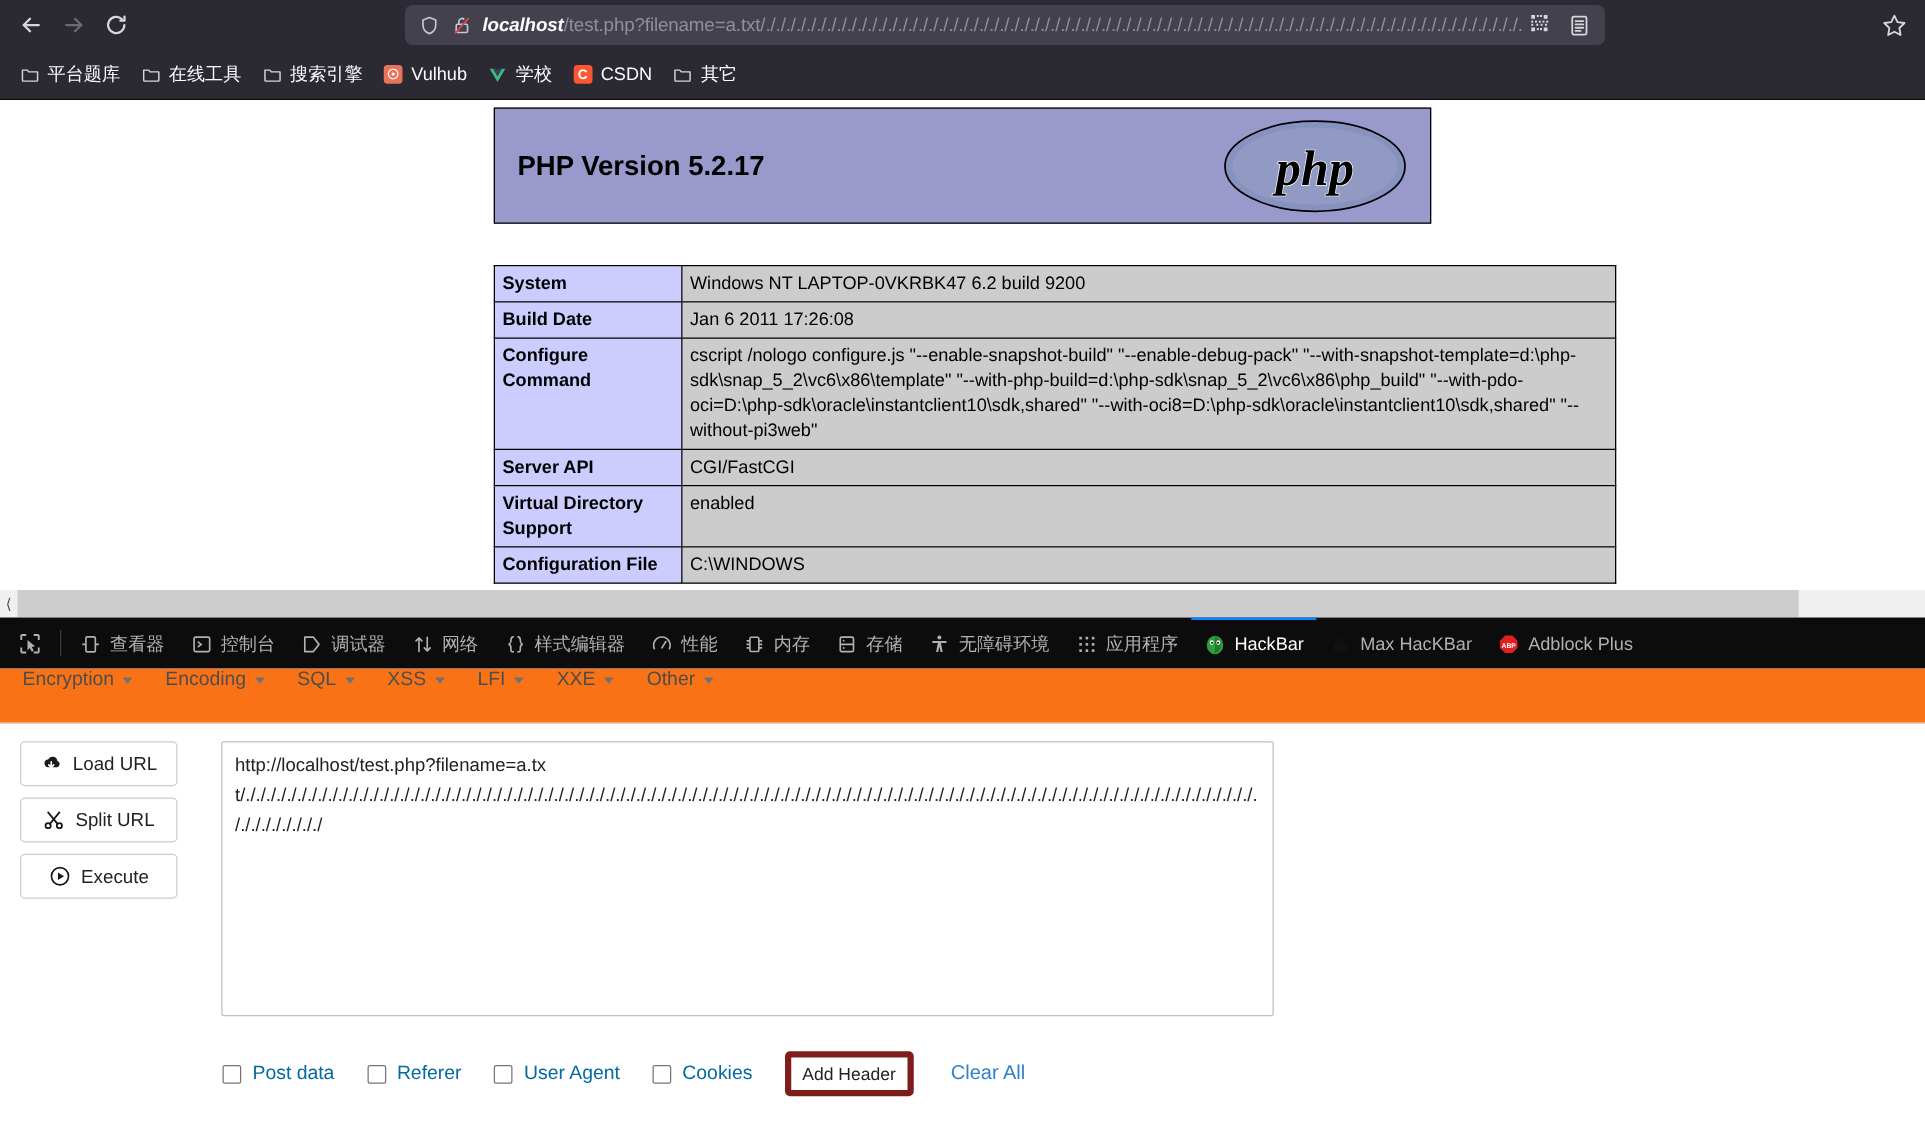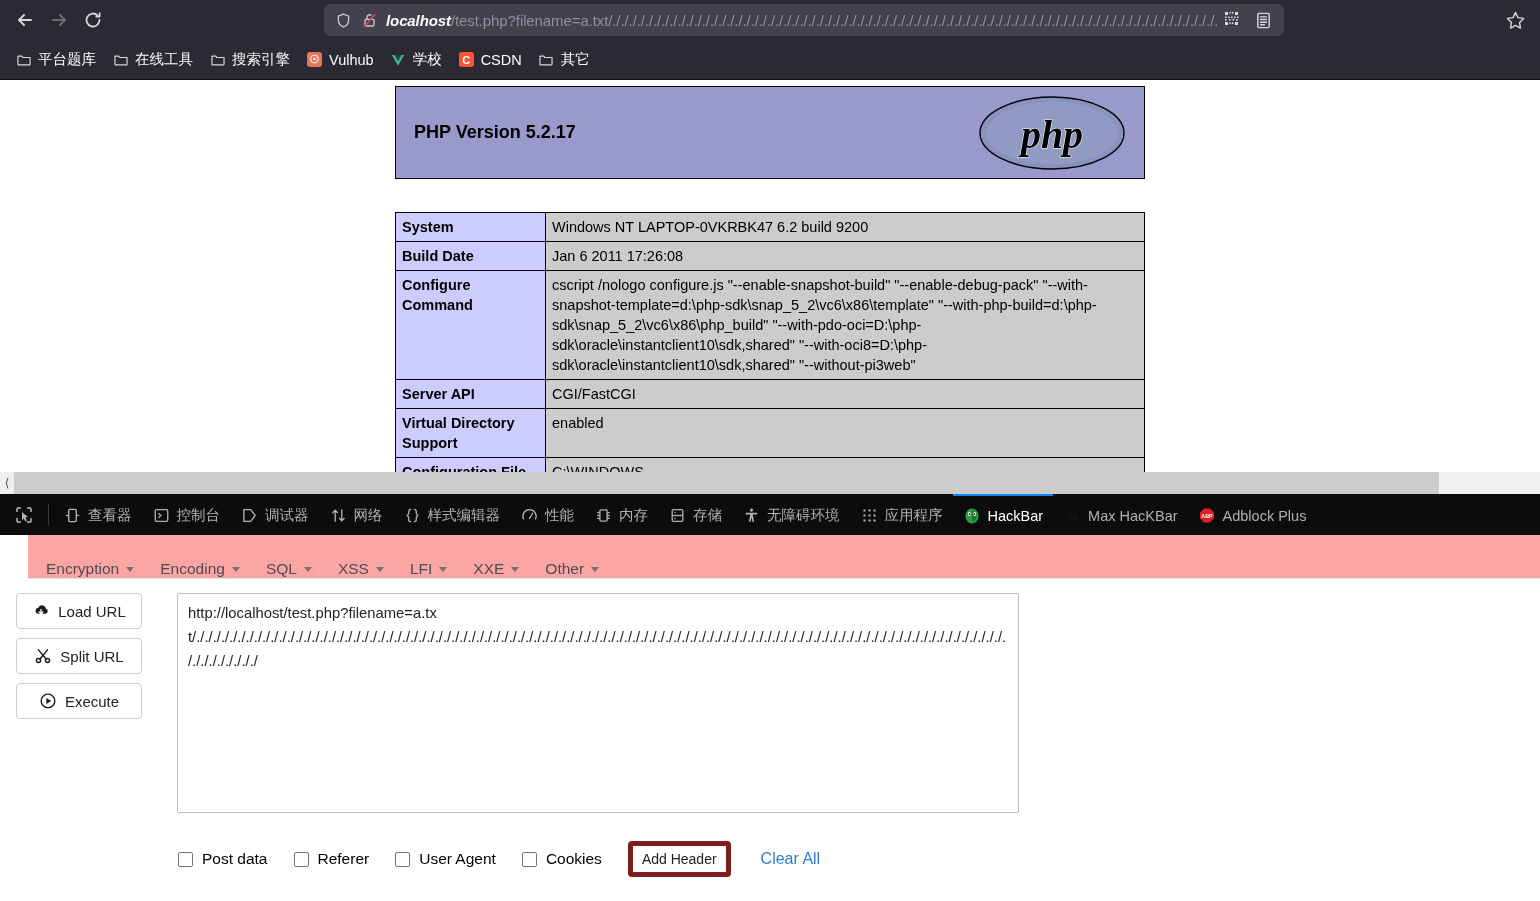--- a/index.html
+++ b/index.html
@@ -56,24 +56,24 @@
   #page-viewport {
     position:absolute; left:0; top:81px; width:1540px; height:391px;
     background:#ffffff; overflow:hidden;
   }
   #phpinfo { width:750px; margin:0 auto; padding-top:5px; }
   #php-header {
     background:#9999cc; border:1px solid #000; height:93px;
     display:flex; align-items:center; justify-content:space-between;
     padding:0 18px;
   }
-  #php-version { font-size:18px; font-weight:700; color:#000; }
+  #php-version { font-size:22px; font-weight:700; color:#000; }
   #php-logo { width:148px; height:78px; }
 
-  #php-table { width:750px; border-collapse:collapse; margin-top:33px;
+  #php-table { width:898px; border-collapse:collapse; margin-top:33px;
                border:1px solid #000; }
   #php-table td {
     border:1px solid #000; font-size:14.5px; color:#000;
     padding:4px 6px; vertical-align:top; line-height:1.38;
   }
   #php-table td.k { background:#ccccff; font-weight:700; width:150px; }
   #php-table td.v { background:#cccccc; }
 
   
   #page-hscroll {
@@ -99,22 +99,22 @@
     display:flex; align-items:center; gap:6px; padding:0 10px;
     color:#b1b1b3; font-size:14.5px; white-space:nowrap;
     border-top:2px solid transparent; position:relative;
   }
   .dt-tab.active { color:#fff; border-top-color:#0a84ff; }
   .dt-tab .ic { width:19px; height:19px; display:flex; align-items:center; justify-content:center; flex:0 0 auto; }
 
   
   #hackbar { background:#fff; height:366px; position:relative; }
   #hb-menubar {
-    height:44px; background:#fca5a5; border-bottom:1px solid #e2e2e2;
-    display:flex; align-items:flex-end; padding-left:18px; gap:26px;margin-left:28px;
+    height:44px; background:#f97316; border-bottom:1px solid #e2e2e2;
+    display:flex; align-items:flex-start; padding-left:18px; gap:26px;
   }
   .hb-menu { font-size:15.5px; color:#4d4d4d; display:flex; align-items:center; gap:7px; }
   .caret { width:0;height:0;border-left:4.5px solid transparent;
            border-right:4.5px solid transparent;border-top:5px solid #707070; }
 
   #hb-body { display:flex; padding:14px 0 0 16px; }
   #hb-buttons { display:flex; flex-direction:column; gap:9px; width:126px; flex:0 0 auto; }
   .hb-btn {
     height:36px; border:1px solid #ccc; border-radius:4px; background:#fff;
     display:flex; align-items:center; justify-content:center; gap:8px;
@@ -129,21 +129,21 @@
     color:#222; padding:8px 10px; line-height:1.62;
     resize:none; overflow:hidden; background:#fff;
     word-break:break-all;
   }
 
   #hb-options {
     display:flex; align-items:center; gap:0; padding-left:178px;
     margin-top:28px;
   }
   .hb-check { display:flex; align-items:center; gap:9px; margin-right:26px;
-              font-size:15.5px; color:#000000; }
+              font-size:15.5px; color:#0369a1; }
   .cbox { width:15px; height:15px; border:1px solid #767676; background:#fff;
           border-radius:2px; flex:0 0 auto; }
   #add-header-btn {
     border:5px solid #7f1d1d; border-radius:4px; background:#fff;
     font-size:14px; color:#222; padding:5px 9px; margin-right:30px;
   }
   #clear-all-link { color:#2f7fd1; font-size:16px; }
 </style>
 </head>
 <body>

